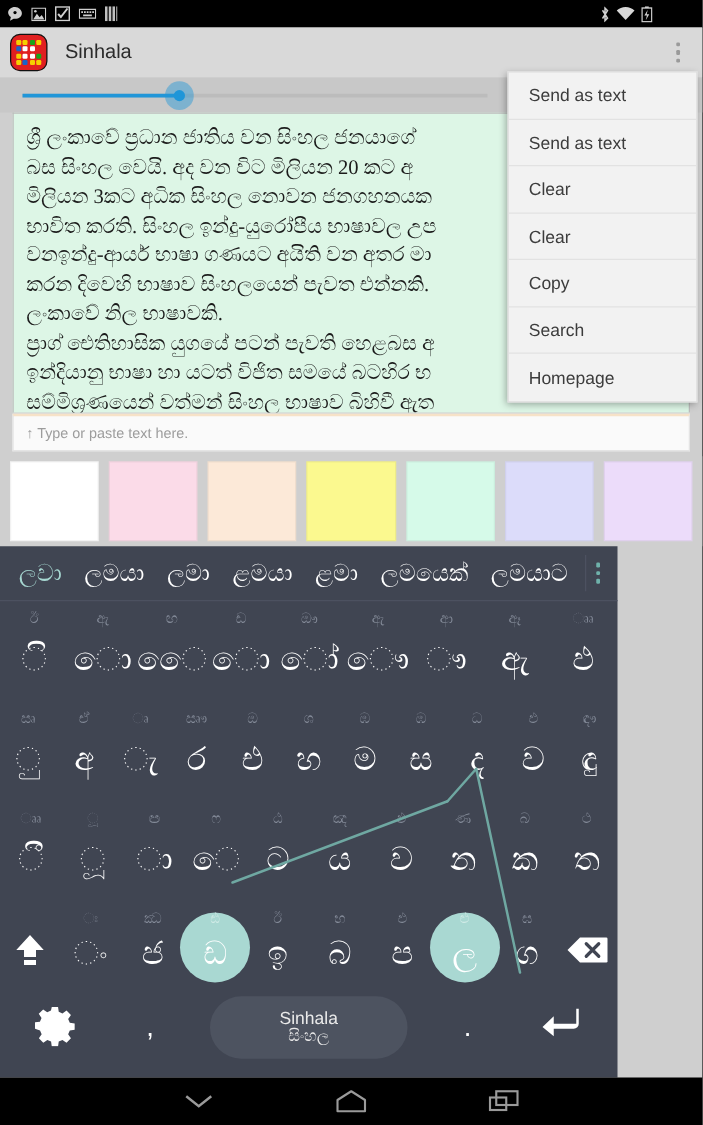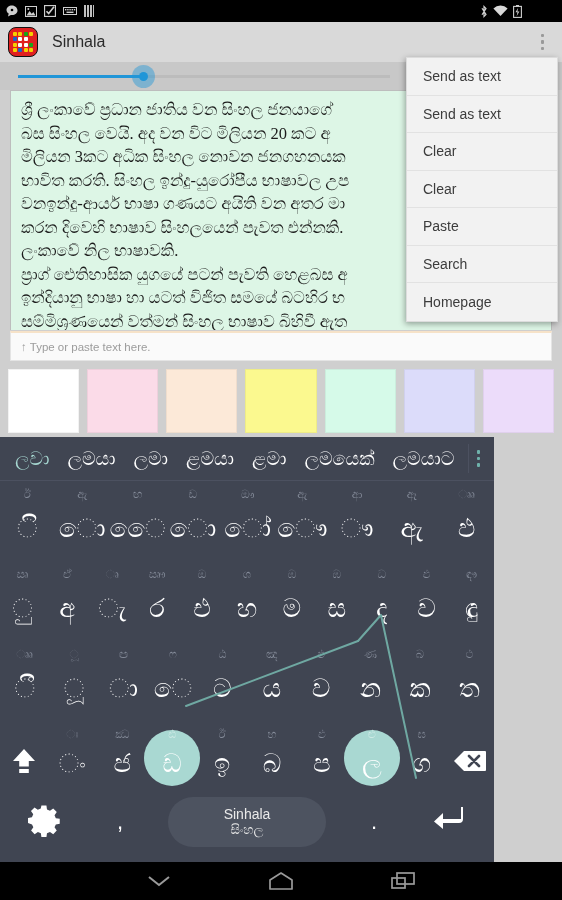--- a/index.html
+++ b/index.html
@@ -521,21 +521,21 @@
         </span>
       </div>
     </div>
   </div>
 
   <div class="menu">
     <div class="menu-item">Send as text</div>
     <div class="menu-item">Send as text</div>
     <div class="menu-item">Clear</div>
     <div class="menu-item">Clear</div>
-    <div class="menu-item">Paste</div>
+    <div class="menu-item">Copy</div>
     <div class="menu-item">Search</div>
     <div class="menu-item">Homepage</div>
   </div>
 
   <div class="navbar">
     <div class="navbtn">
       <svg width="26" height="16" viewBox="0 0 26 16">
           <path d="M3 4l10 8 10-8" fill="none" stroke="#9a9a9a" stroke-width="2"></path>
         </svg>
     </div>

